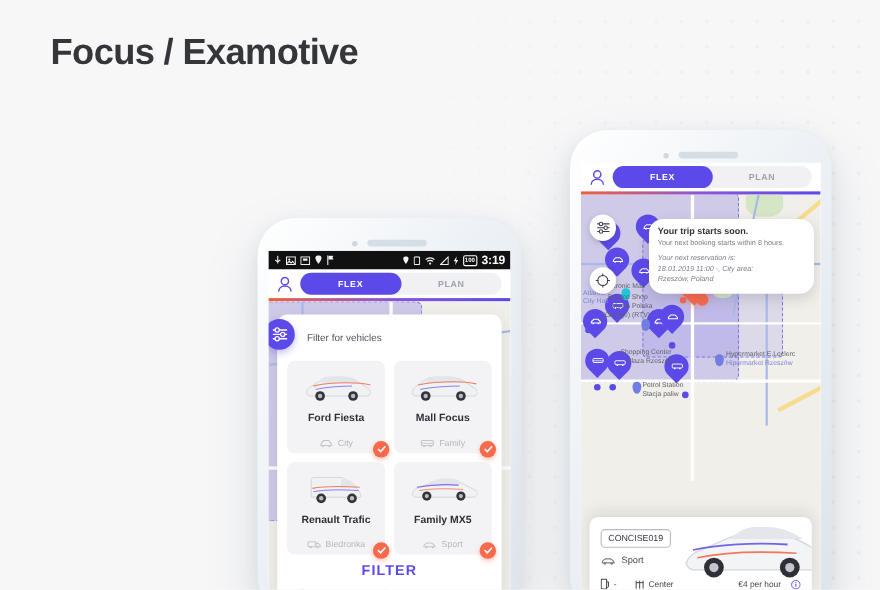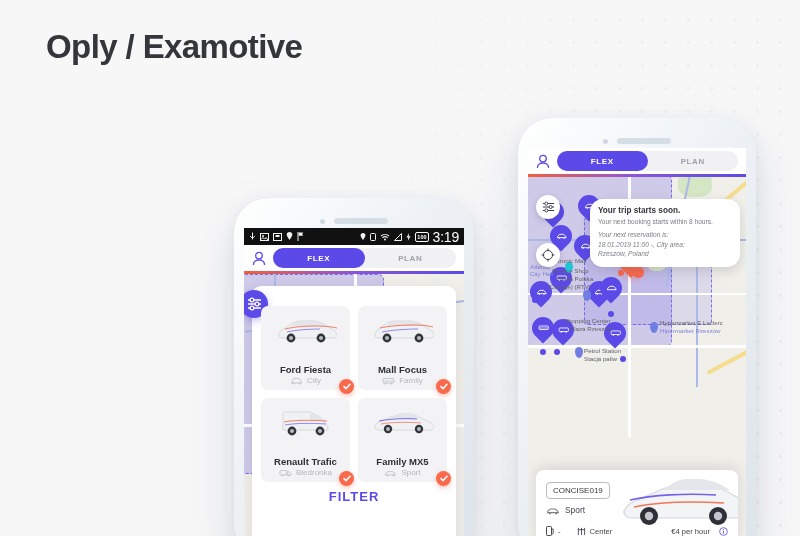--- a/index.html
+++ b/index.html
@@ -91,21 +91,21 @@
     height: 17px;
     display: flex; align-items: center;
     padding: 0 5px;
     color: #ffffff;
     font-size: 8px;
   }
   .sb-left { display: flex; align-items: center; gap: 4px; flex: 0 0 auto; }
   .sb-spacer { flex: 1; }
   .sb-right { display: flex; align-items: center; gap: 4px; }
   .sb-ico { display: block; opacity: .95; }
-  .sb-time { font-size: 14px; font-weight: normal; letter-spacing: -.2px; }
+  .sb-time { font-size: 11px; font-weight: bold; letter-spacing: -.2px; }
   .batt-box {
     border: 1px solid #fff; border-radius: 2px;
     font-size: 5.5px; padding: 0 1px; line-height: 8px; font-weight: bold;
   }
 
   
   .tabbar {
     background: #ffffff;
     height: 26px;
     display: flex; align-items: center;
@@ -216,21 +216,21 @@
     background: #f3f3f5;
     border-radius: 7px;
     padding: 6px 5px 5px 5px;
     position: relative;
     height: 84px;
     display: flex; flex-direction: column; align-items: center;
   }
   .veh-img { height: 34px; display:flex; align-items:center; justify-content:center; }
   .veh-name {
     font-size: 9.5px; font-weight: bold; color: #2e2f36;
-    text-align: center; line-height: 1.12; margin-top: 19px;
+    text-align: center; line-height: 1.12; margin-top: 8px;
     flex: 1;
   }
   .veh-cat {
     display: flex; align-items: center; gap: 4px;
     font-size: 8px; color: #b6b7bf;
   }
   .check {
     position: absolute; right: -4px; bottom: -4px;
     width: 15px; height: 15px; border-radius: 50%;
     background: #f96a4d;
@@ -294,21 +294,21 @@
   .spec.price { margin-left: auto; }
   .info-ico { margin-left: 5px; }
 </style>
 </head>
 <body>
 
 <div id="bg-pattern"></div>
 <div id="bg-fade"></div>
 
 <div id="headline">
-  <div id="title-text">Oply / Examotive</div>
+  <div id="title-text">Focus / Examotive</div>
 </div>
 
 <div id="phone-left" class="phone">
   <div class="phone-top">
     <div class="cam"></div>
     <div class="speaker"></div>
   </div>
   <div class="screen">
 
     <div class="statusbar">
@@ -376,20 +376,23 @@
       <div class="road" style="left:0;top:150px;width:240px;height:3px;"></div>
 
       <div class="filter-panel">
         <div class="filter-icon">
           <svg width="15" height="14" viewBox="0 0 15 14">
             <path d="M1 3h13M1 7h13M1 11h13" stroke="#fff" stroke-width="1.3"></path>
             <circle cx="5" cy="3" r="1.9" fill="#5b4ae8" stroke="#fff" stroke-width="1.2"></circle>
             <circle cx="10" cy="7" r="1.9" fill="#5b4ae8" stroke="#fff" stroke-width="1.2"></circle>
             <circle cx="5" cy="11" r="1.9" fill="#5b4ae8" stroke="#fff" stroke-width="1.2"></circle>
           </svg>
+        </div>
+        <div class="filter-head">
+          <span class="filter-title">Filter for vehicles</span>
         </div>
 
         <div class="veh-grid">
 
           <div class="veh-card">
             <div class="veh-img">
               <svg width="62" height="28" viewBox="0 0 62 28">
                 <path d="M4 20c0-3 2-5 6-7l8-5c3-2 6-2 10-2h10c5 0 10 2 14 5l6 4c3 1 4 3 4 5 0 2-2 3-4 3H8c-3 0-4-1-4-3z" fill="#f0f1f3" stroke="#d4d6da" stroke-width=".9"></path>
                 <path d="M17 10l6-4c2-1 5-1 8-1h6c4 0 8 2 11 4l3 2H17z" fill="#e3e5ea"></path>
                 <path d="M10 14c8-2 20-3 30-3s18 1 22 2" stroke="#f2603c" stroke-width="1" fill="none" opacity=".8"></path>

